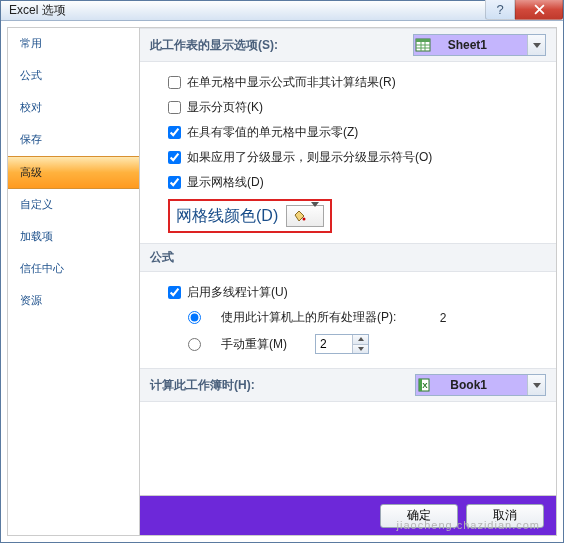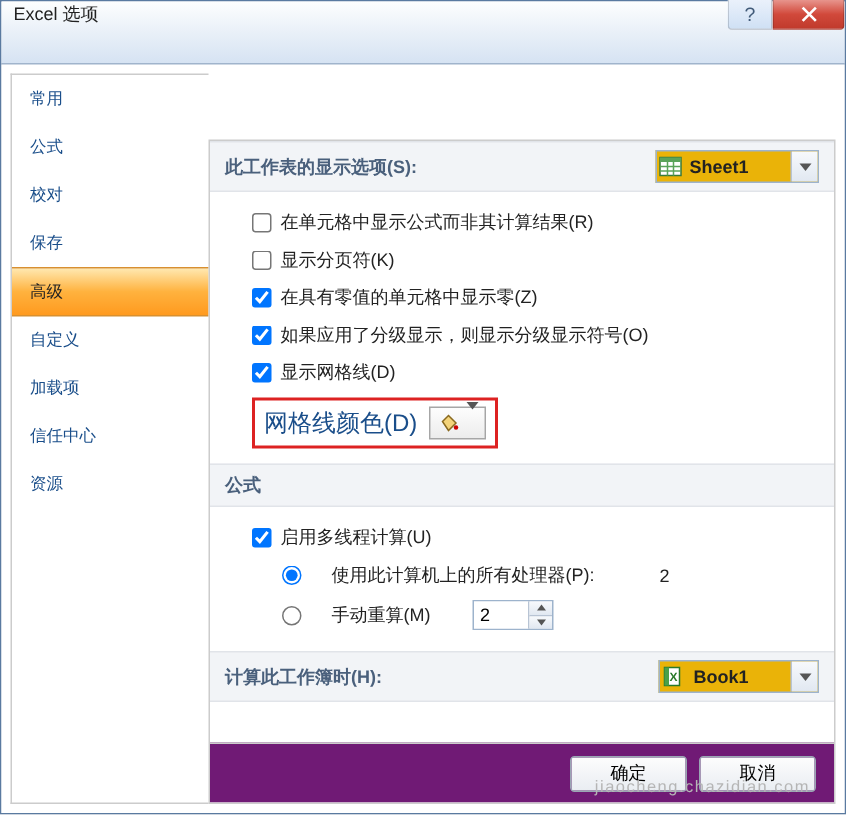--- a/index.html
+++ b/index.html
@@ -1,57 +1,57 @@
 <!DOCTYPE html>
 <html><head>
 <meta charset="utf-8">
 <style>
 * { margin: 0; padding: 0; box-sizing: border-box; font-family: "Microsoft YaHei", "Segoe UI", Tahoma, sans-serif; }
 body { background: #e8e8e8; }
 .window { width: 564px; height: 543px; background: #fff; border: 1px solid #5a7aa0; position: relative; display: flex; flex-direction: column; }
-.titlebar { height: 42px; background: linear-gradient(to bottom, #fdfefe 0%, #e9f0f8 50%, #d6e3f3 100%); display: flex; border-bottom: 1px solid #a0b4cc; position: relative; }
+.titlebar { height: 20px; background: linear-gradient(to bottom, #fdfefe 0%, #e9f0f8 50%, #d6e3f3 100%); display: flex; align-items: center; border-bottom: 1px solid #a0b4cc; position: relative; }
 .titlebar .title { font-size: 12px; color: #222; padding-left: 8px; }
 .win-btns { position: absolute; right: 0; top: -1px; display: flex; }
 .win-btn { width: 30px; height: 20px; display: flex; align-items: center; justify-content: center; border: 1px solid rgba(0,0,0,0.15); border-top: none; }
 .win-help { background: linear-gradient(to bottom,#eaf1fb,#cfe0f4); border-radius: 0 0 0 3px; font-size: 13px; color: #405a78; }
 .win-close { width: 48px; background: linear-gradient(to bottom,#e7948c,#d1493b 50%,#c03a2c); border-radius: 0 0 3px 0; }
 .win-close svg { width: 11px; height: 11px; }
 .body-area { flex: 1; display: flex; background: #fff; padding: 6px; gap: 0; overflow: hidden; }
 .sidebar { width: 132px; border: 1px solid #ccc; border-right: none; background: #fff; }
 .side-item { padding: 8px 12px; font-size: 11px; color: #1a4e8a; cursor: pointer; border-bottom: 1px solid transparent; }
 .side-item.selected { background: linear-gradient(to bottom,#ffe8b0,#ffb23e 50%,#ff9a1f); color: #222; border-top: 1px solid #d89030; border-bottom: 1px solid #d89030; }
-.content { flex: 1; border: 1px solid #ccc; display: flex; flex-direction: column; overflow: hidden; margin-top: 44px; }
+.content { flex: 1; border: 1px solid #ccc; display: flex; flex-direction: column; overflow: hidden; }
 .scroll { flex: 1; overflow-y: scroll; overflow-x: scroll; padding: 0; }
 .scroll::-webkit-scrollbar { width: 17px; height: 17px; }
 .scroll::-webkit-scrollbar-track { background: #f0f0f0; border-left: 1px solid #ddd; border-top: 1px solid #ddd; }
 .scroll::-webkit-scrollbar-thumb { background: linear-gradient(to right,#e9eef5,#c6d4e6); border: 1px solid #9db3cc; border-radius: 2px; }
 .scroll::-webkit-scrollbar-button { background: #e9eef5; border: 1px solid #bbb; height: 17px; width: 17px; }
 .section-head { background: #f2f4f7; border-top: 1px solid #e1e4e9; border-bottom: 1px solid #e1e4e9; padding: 5px 10px; font-size: 12px; font-weight: bold; color: #4a607c; display: flex; align-items: center; gap: 8px; }
 .section-head .drop { margin-left: auto; display: flex; align-items: center; }
-.combo { display: inline-flex; align-items: center; border: 1px solid #9db3cc; background: #eab308; height: 22px; }
+.combo { display: inline-flex; align-items: center; border: 1px solid #9db3cc; background: #c4b5fd; height: 22px; gap: 12px; }
 .combo .ico { width: 18px; display: flex; align-items: center; justify-content: center; }
 .combo .txt { font-size: 12px; padding: 0 28px 0 4px; color: #222; }
 .combo .arr { width: 18px; height: 100%; border-left: 1px solid #b8c4d4; display: flex; align-items: center; justify-content: center; background: linear-gradient(to bottom,#f7f9fc,#e1e8f1); }
 .opts { padding: 8px 16px 10px 28px; }
 .chk-row { display: flex; align-items: center; gap: 6px; font-size: 12px; color: #222; padding: 4px 0; }
 .chk-row input[type=checkbox] { width: 13px; height: 13px; }
 .color-row { display: flex; align-items: center; gap: 8px; margin-top: 4px; border: 2px solid #d22; padding: 4px 6px; width: fit-content; }
 .color-row .lbl { font-size: 16px; color: #1a4e8a; }
 .color-btn { display: inline-flex; align-items: center; border: 1px solid #a6a6a6; background: linear-gradient(to bottom,#fdfdfd,#ececec); height: 22px; padding: 0 4px; }
 .color-btn .bucket { width: 16px; height: 14px; display: flex; align-items: center; justify-content: center; }
 .color-btn .arr2 { margin-left: 4px; }
 .indent { padding-left: 20px; }
 .radio-row { display: flex; align-items: center; gap: 20px; font-size: 12px; color: #222; padding: 4px 0; }
 .radio-row input[type=radio] { width: 13px; height: 13px; }
 .spinner { display: inline-flex; border: 1px solid #9db3cc; height: 20px; margin-left: 8px; }
 .spinner input { width: 36px; border: none; font-size: 12px; padding: 0 4px; }
 .spinner .spins { width: 16px; display: flex; flex-direction: column; border-left: 1px solid #b8c4d4; }
 .spinner .spins div { flex: 1; display: flex; align-items: center; justify-content: center; background: linear-gradient(to bottom,#f7f9fc,#e1e8f1); }
 .spinner .spins div:first-child { border-bottom: 1px solid #b8c4d4; }
-.footer { height: 40px; border-top: 1px solid #ccc; display: flex; align-items: center; justify-content: flex-end; gap: 8px; padding: 0 12px; background: #701a75; position: relative; }
+.footer { height: 40px; border-top: 1px solid #ccc; display: flex; align-items: center; justify-content: flex-end; gap: 8px; padding: 0 12px; background: #6d28d9; position: relative; }
 .btn { min-width: 78px; height: 24px; font-size: 12px; border: 1px solid #9aa6b4; background: linear-gradient(to bottom,#fdfdfd,#e9edf2); cursor: pointer; border-radius: 3px; }
 .watermark { position: absolute; right: 16px; bottom: 4px; font-size: 11px; color: #b5b5b5; letter-spacing: 1px; pointer-events: none; }
 .tri-down { width: 0; height: 0; border-left: 4px solid transparent; border-right: 4px solid transparent; border-top: 5px solid #555; }
 .tri-up { width: 0; height: 0; border-left: 3px solid transparent; border-right: 3px solid transparent; border-bottom: 4px solid #555; }
 .tri-dn { width: 0; height: 0; border-left: 3px solid transparent; border-right: 3px solid transparent; border-top: 4px solid #555; }
 .sheet-ico svg, .book-ico svg { width: 16px; height: 16px; }
 </style>
 </head>
 <body>
 

